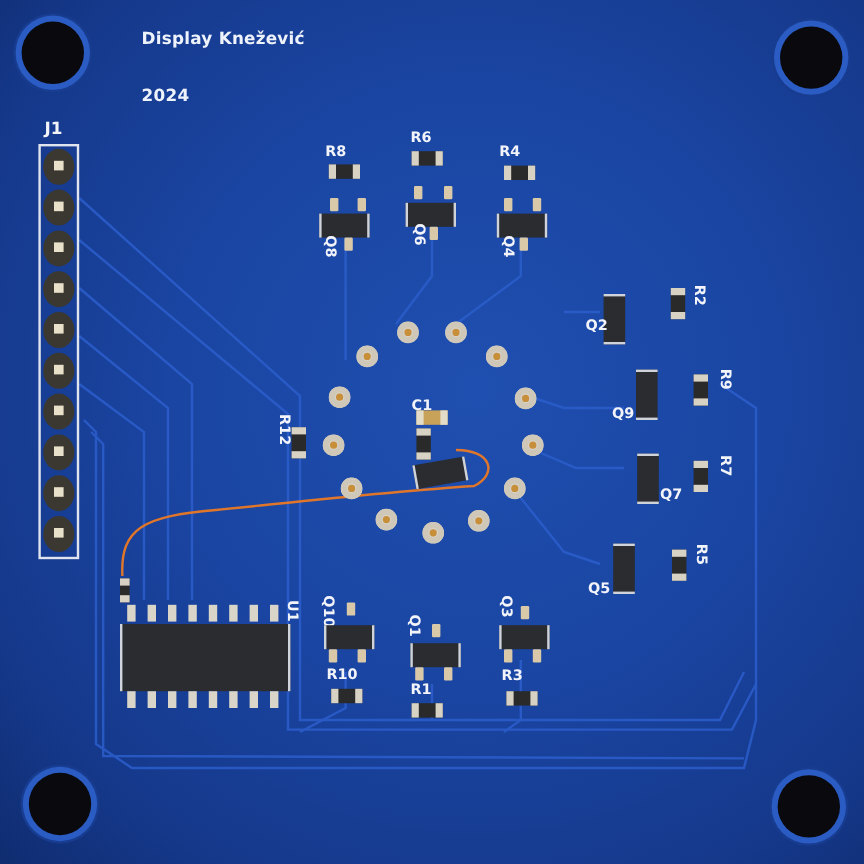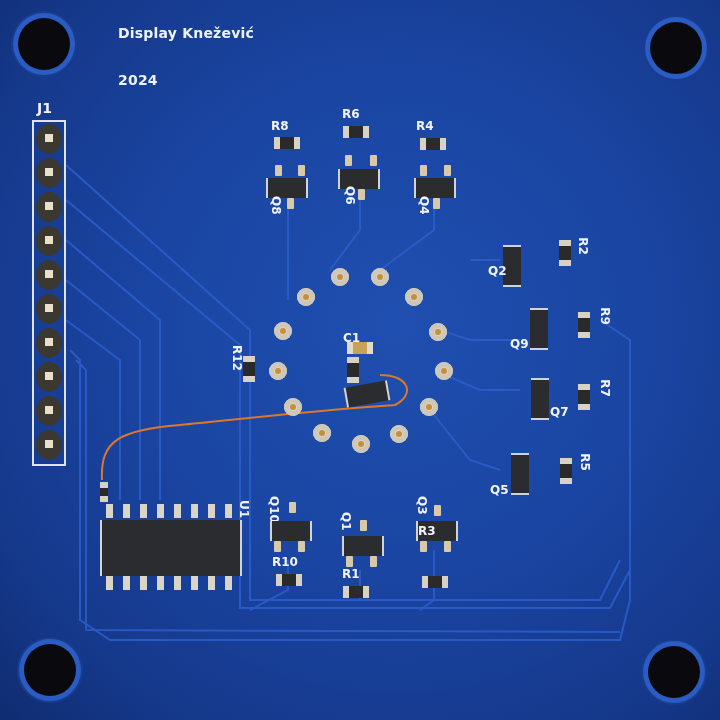--- a/index.html
+++ b/index.html
@@ -155,21 +155,21 @@
   <div class="pad" style="left:346px;top:556px;"></div>
     <div class="pad" style="left:370px;top:556px;"></div>
   <div class="ref" style="left:342px;top:568px;">R1</div>
   <div class="res" style="left:343px;top:586px;"></div>
 
   <div class="ref rot" style="left:428px;top:496px;">Q3</div>
   <div class="pad" style="left:434px;top:505px;"></div>
   <div class="sot" style="left:416px;top:521px;"></div>
   <div class="pad" style="left:420px;top:541px;"></div>
     <div class="pad" style="left:444px;top:541px;"></div>
-  <div class="ref" style="left:418px;top:525px;">R3</div>
+  <div class="ref" style="left:418px;top:557px;">R3</div>
   <div class="res" style="left:422px;top:576px;"></div>
 
   <div class="ref rot" style="left:250px;top:500px;">U1</div>
   <div class="res v" style="left:100px;top:482px;width:8px;height:20px;"></div>
   <div class="icpin" style="left:106px;top:504px;"></div>
     <div class="icpin" style="left:123px;top:504px;"></div>
   <div class="icpin" style="left:140px;top:504px;"></div>
     <div class="icpin" style="left:157px;top:504px;"></div>
   <div class="icpin" style="left:174px;top:504px;"></div>
     <div class="icpin" style="left:191px;top:504px;"></div>

